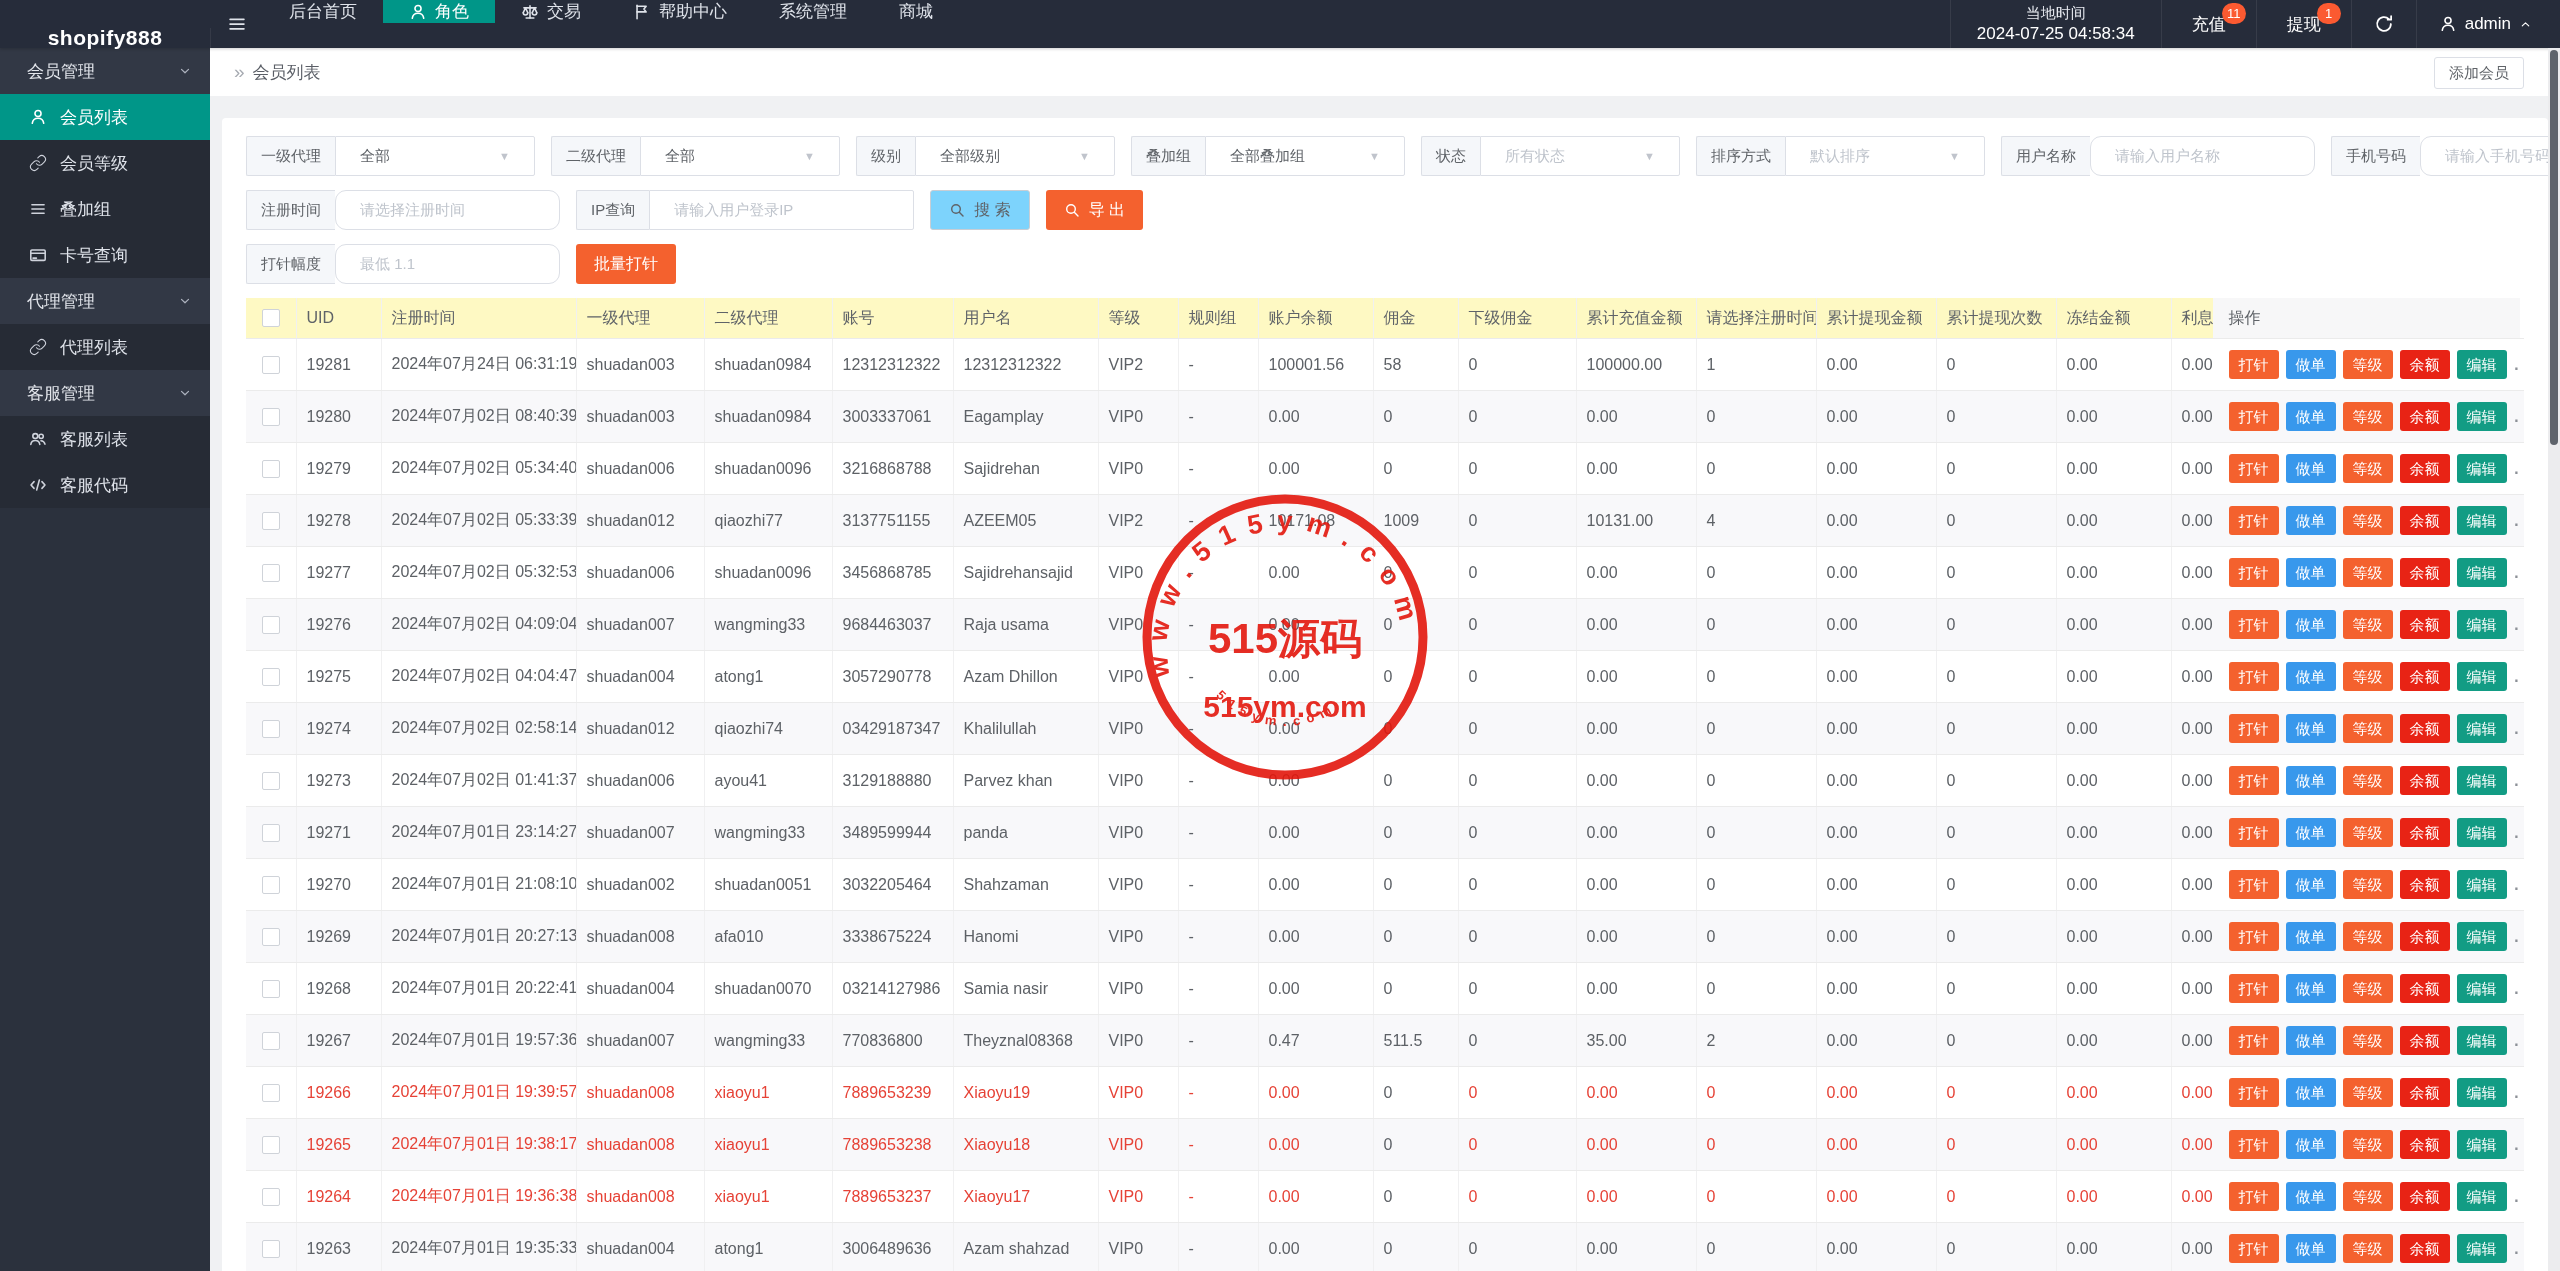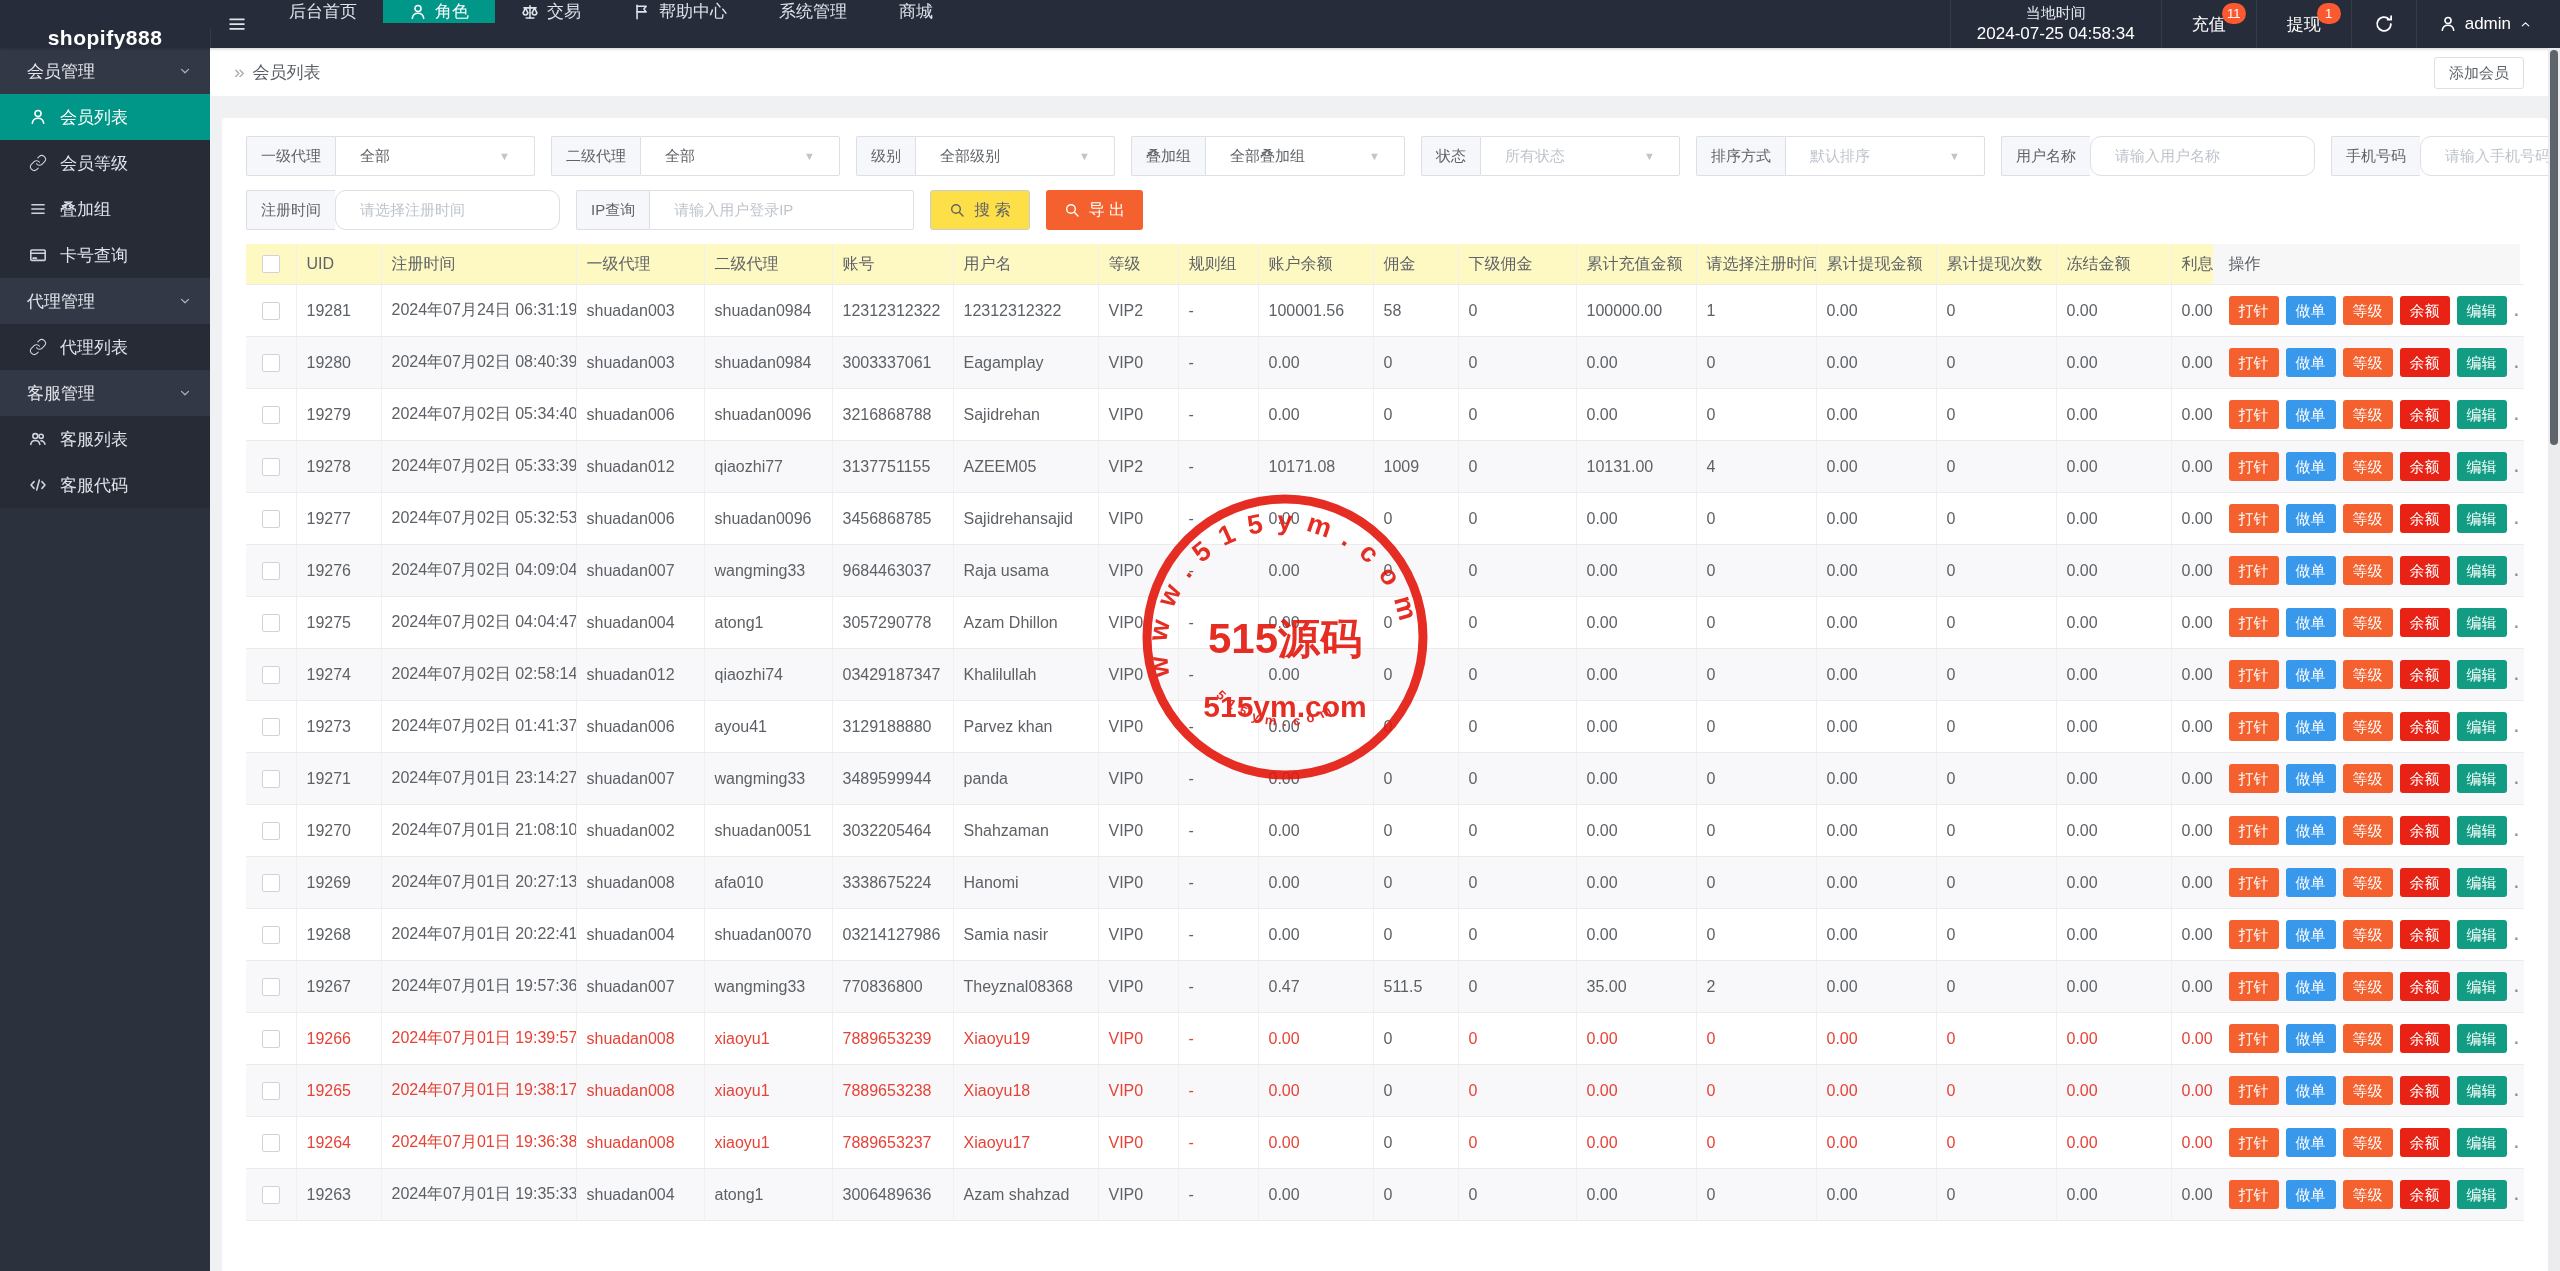--- a/index.html
+++ b/index.html
@@ -60,21 +60,21 @@
   .ffield{border:1px solid #dcdfe6;background:#fff;border-radius:0 2px 2px 0;padding:0 24px;
     display:flex;align-items:center;justify-content:space-between;font-size:15px;cursor:pointer;}
   .ffield.w-select{width:150px;}
   .ffield.w-input{width:175px;cursor:text;border-radius:11px;}
   .ffield.w-ip{width:215px;cursor:text;}
   .fval{color:#5f6368;white-space:nowrap;overflow:hidden;}
   .fph{color:#bfc4cc;white-space:nowrap;overflow:hidden;}
   .caret{color:#c0c4cc;font-size:11px;margin-left:8px;}
   .btn{height:40px;display:inline-flex;align-items:center;gap:9px;padding:0 18px;border-radius:3px;
     font-size:16px;cursor:pointer;border:none;font-family:inherit;flex:0 0 auto;}
-  .btn-plain{background:#fde047;border:1px solid #c8cdd4;color:#5f6368;}
+  .btn-plain{background:#7dd3fc;border:1px solid #c8cdd4;color:#5f6368;}
   .btn-orange{background:var(--orange);color:#fff;}
   
   .table-zone{position:relative;margin-top:10px;}
   .scrolltable{width:100%;overflow:hidden;}
   table{border-collapse:collapse;table-layout:fixed;width:2323px;}
   th,td{border-bottom:1px solid #ebebeb;border-right:1px solid #f0f0f1;text-align:left;
     padding:0 10px;white-space:nowrap;overflow:hidden;}
   th{height:40px;background:#fef9c3;font-weight:normal;font-size:16px;color:#5f6368;}
   td{height:51px;font-size:16px;color:#5d6166;}
   th.c-cb,td.c-cb{text-align:center;padding:0;}
@@ -386,20 +386,29 @@
         <span class="ico-search">
             <svg viewBox="0 0 16 16" width="16" height="16" fill="none" stroke="currentColor" stroke-width="1.4" stroke-linecap="round" stroke-linejoin="round">
               <circle cx="7" cy="7" r="4.3"></circle>
               <path d="M10.3 10.3L14 14"></path>
             </svg>
           </span>
         <span>导 出</span>
       </button>
     </div>
 
+    <div class="filters" id="filter-row3">
+      <div class="fgroup">
+          <span class="flabel">打针幅度</span>
+          <div class="ffield w-input">
+            <span class="fph">最低 1.1</span>
+          </div>
+        </div>
+        <button class="btn btn-orange">批量打针</button>
+    </div>
 
     <div class="table-zone">
       <div class="scrolltable">
         <table>
           <colgroup id="tbl-cols">
               <col style="width: 50px;">
               <col style="width: 85px;">
               <col style="width: 195px;">
               <col style="width: 128px;">
               <col style="width: 128px;">

